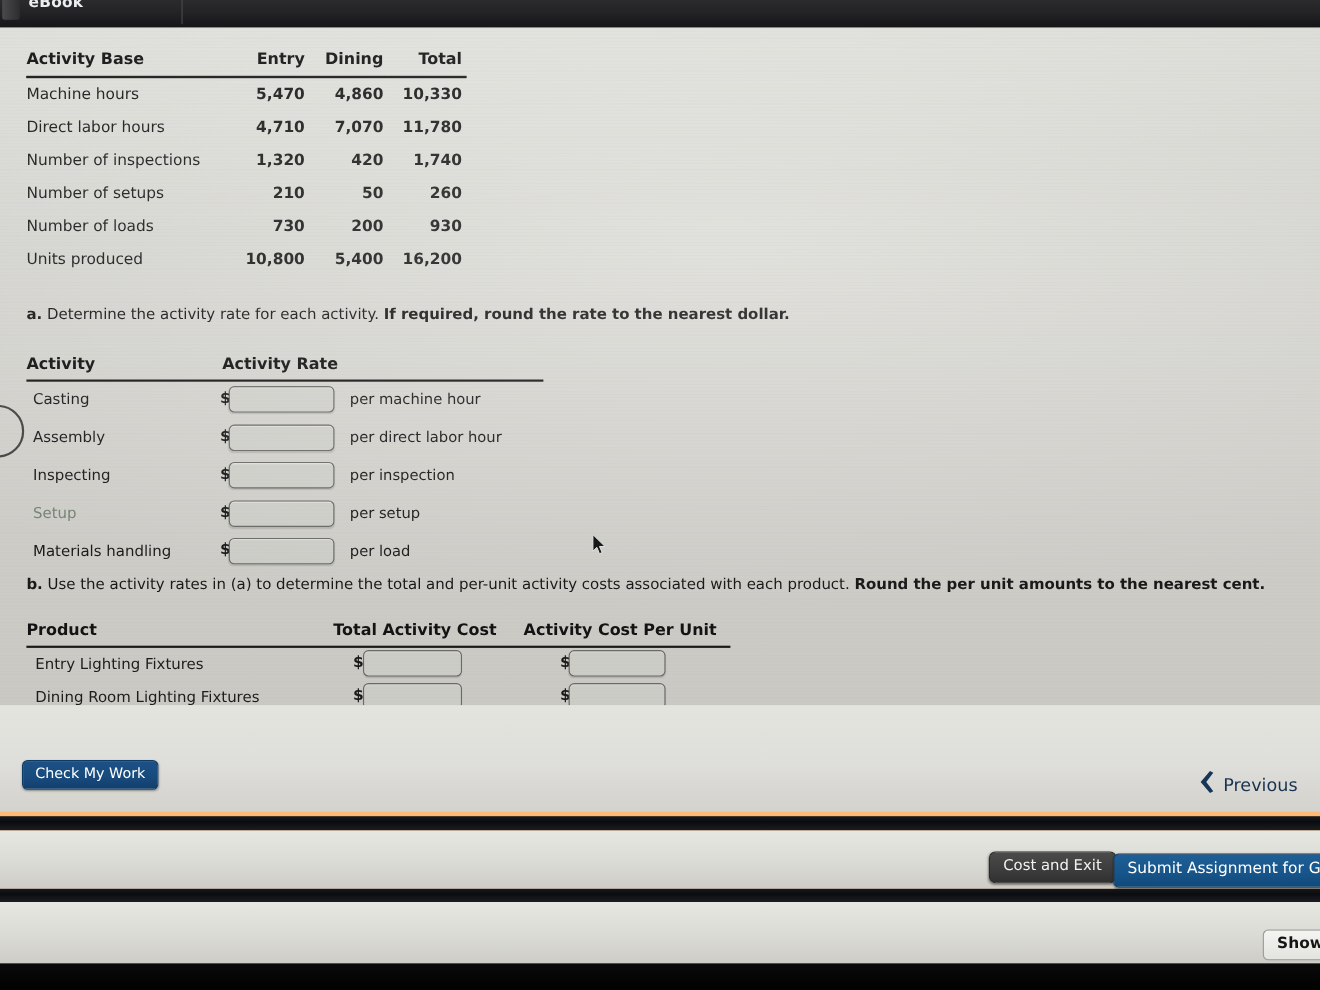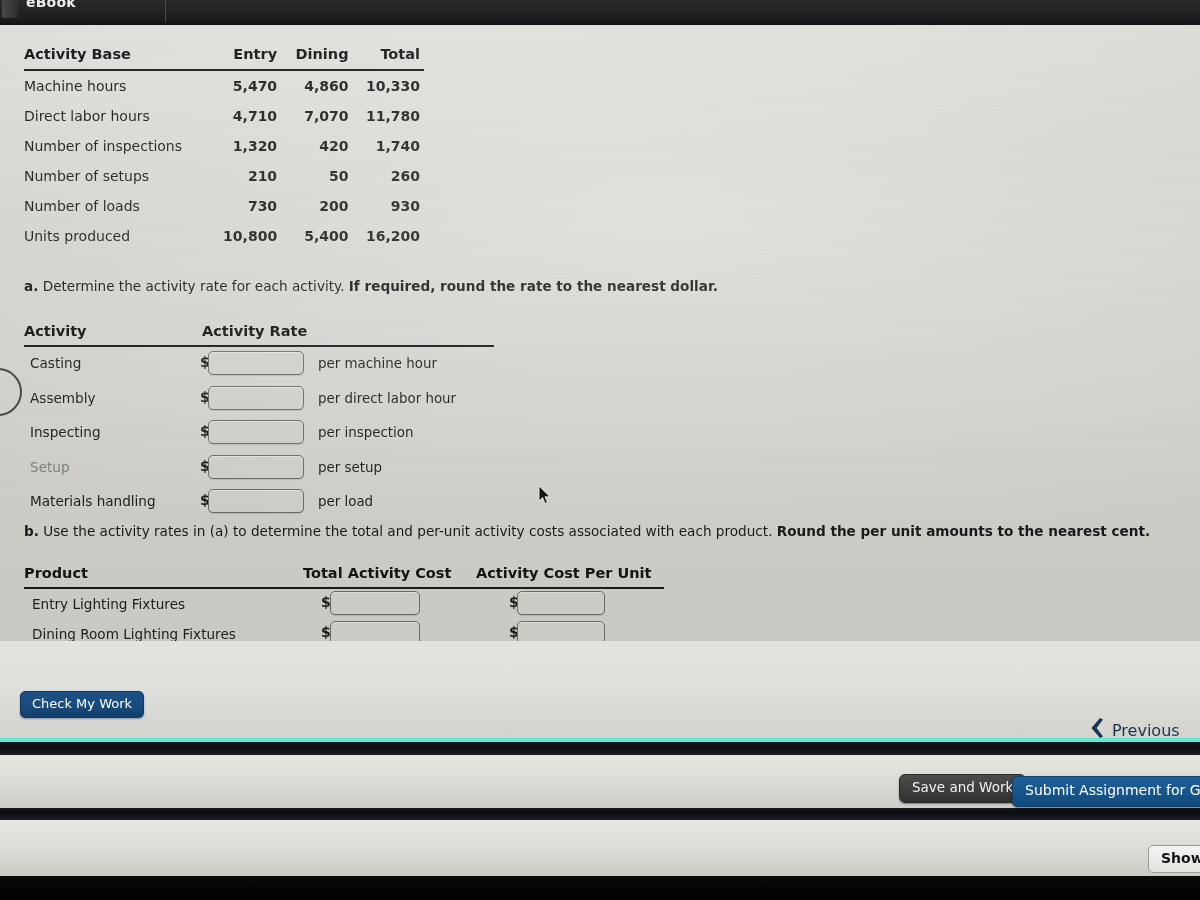--- a/index.html
+++ b/index.html
@@ -7,21 +7,21 @@
     margin: 0; padding: 0;
     width: 1200px; height: 900px;
     overflow: hidden;
     background: #0a0a0a;
     font-family: "DejaVu Sans", "Liberation Sans", sans-serif;
   }
 
   #stage {
     position: relative;
     width: 1200px; height: 836px;
-    background: #5eead4;
+    background: #fdba74;
   }
 
   
   .topbar {
     position: absolute; left: 0; top: 0;
     width: 1200px; height: 26px;
     background: linear-gradient(180deg,#2b2b2d 0%,#232325 45%,#141416 100%);
     overflow: hidden;
   }
   .topbar .tabstrip {
@@ -189,21 +189,21 @@
     color: #ffffff;
     font-size: 13px;
     border: 1px solid #0f3a63;
     border-radius: 5px;
     box-shadow: 0 1px 2px rgba(0,0,0,.35);
     white-space: nowrap;
     line-height: 1.1;
   }
   .prev-wrap {
     position: absolute; left: 1085px; top: 57px;
-    display: flex; align-items: center; gap: 7px; margin-top: 17px;
+    display: flex; align-items: center; gap: 7px;
   }
   .prev-wrap .lbl {
     font-size: 16px; color: #18324f; white-space: nowrap;
   }
 
   
   .seam {
     position: absolute; left: 0; width: 1200px;
     background: linear-gradient(180deg,#17181c 0%,#0b0c0f 40%,#1b1d22 100%);
   }
@@ -413,17 +413,17 @@
     </div>
   </div>
 
   <div class="seam s1"></div>
   <div class="band b1">
   </div>
   <div class="seam s2"></div>
   <div class="band b2"></div>
   <div class="seam s3"></div>
 
-  <div class="btn-save">Save and Work</div>
+  <div class="btn-save">Cost and Exit</div>
   <div class="btn-submit">Submit Assignment for Grad</div>
   <div class="btn-show">Show</div>
 
 </div>
 
 </body></html>

